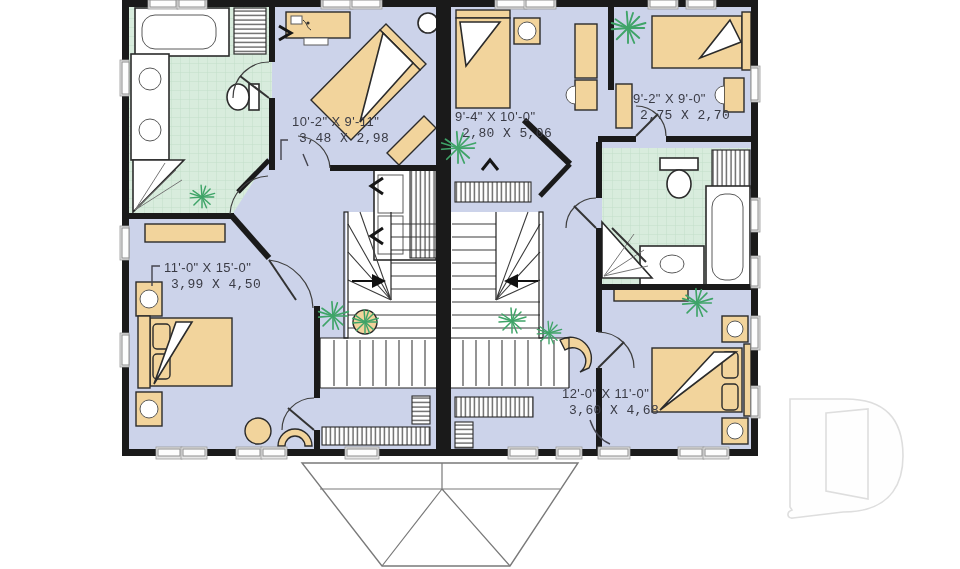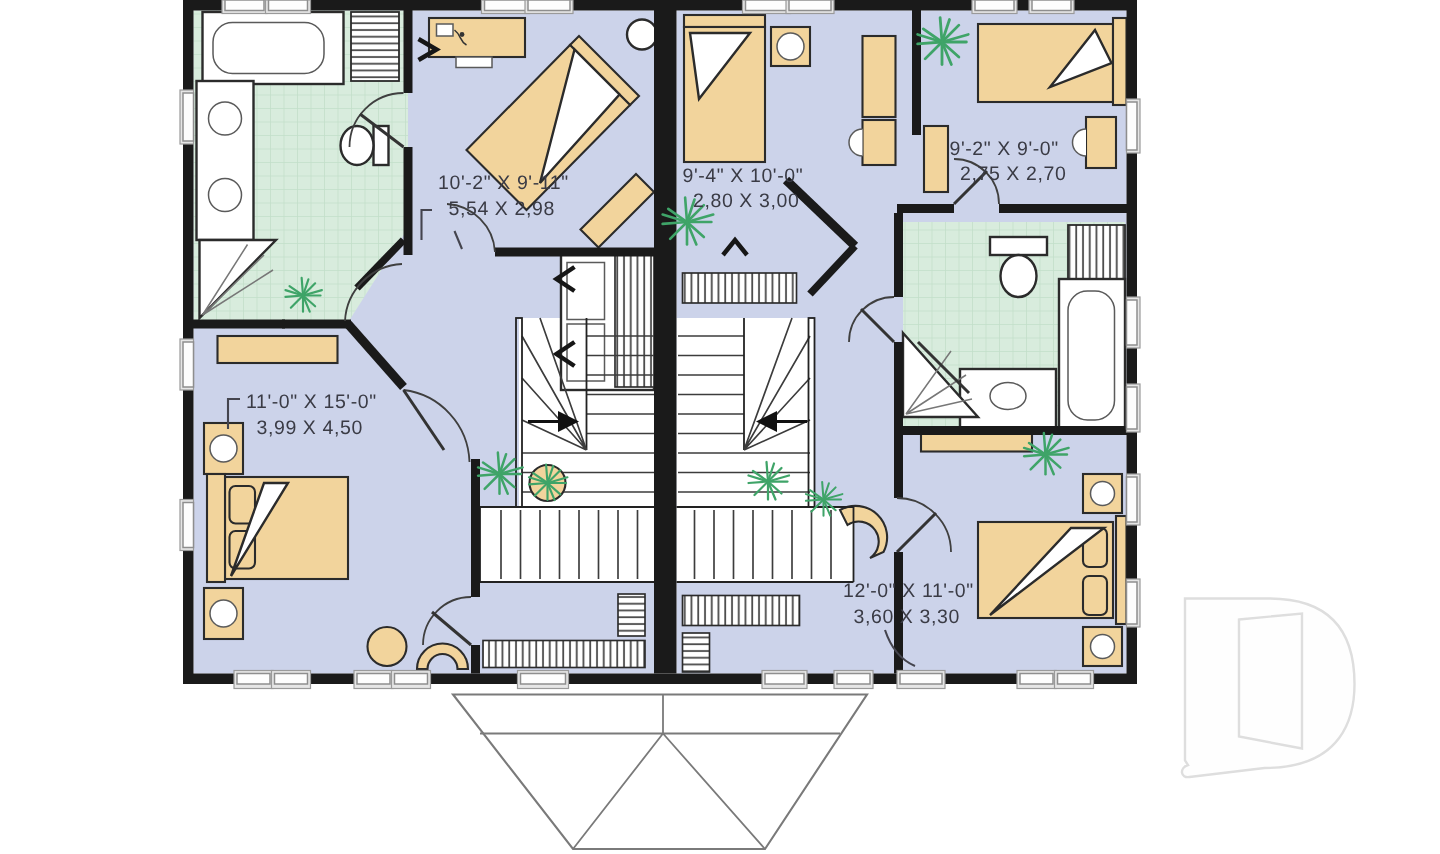--- a/index.html
+++ b/index.html
@@ -1,21 +1,21 @@
 <!DOCTYPE html>
 <html style="--wall: #1a1a1a; --bedroom-floor: #ccd3ea; --bathroom-tile: #d8ecdd; --tile-grid: #c2dfc9; --furniture: #f2d49c; --plant: #3fa468; --window: #fdfdfd; --label-text: #3a3b45; --watermark-stroke: #dedede;"><head>
 <meta charset="utf-8">
 <style>
   html,body{margin:0;padding:0;background:#fff;}
   .stage{position:relative;width:960px;height:569px;background:#fff;overflow:hidden;
          font-family:"Liberation Sans",sans-serif;}
   .stage svg{position:absolute;left:0;top:0;}
   .dim-label{position:absolute;font-size:13px;line-height:1.3;color:var(--label-text,#3a3b45);
              white-space:nowrap;letter-spacing:.4px;font-weight:500;}
-  .dim-label .metric{padding-left:7px;}
+  .dim-label .metric{padding-left:7px;font-family:Liberation Mono, monospace;}
   
   .floor{fill:var(--bedroom-floor,#ccd3ea);}
   .wall{fill:var(--wall,#1a1a1a);}
   .wline{stroke:var(--wall,#1a1a1a);fill:none;}
   .furn{fill:var(--furniture,#f2d49c);stroke:#2b2b2b;stroke-width:1.4;}
   .fix{fill:#fff;stroke:#2b2b2b;stroke-width:1.6;}
   .fixthin{fill:#fff;stroke:#5a5a5a;stroke-width:1;}
   .tread{stroke:#3c3c3c;stroke-width:1.1;fill:none;}
   .rail{fill:none;stroke:#222;stroke-width:1.2;}
   .arc{fill:none;stroke:#3f3f3f;stroke-width:1.2;}
@@ -350,31 +350,31 @@
   </g>
 
   <g>
     <path class="wm" d="M 790 399 L 846 399 C 899 399 903 437 903 456 C 903 477 896 512 843 512 L 793 518 C 787 519 786 512 792 510 L 790 507 L 790 399 Z"></path>
     <path class="wm" d="M 826 413 L 868 409 L 868 499 L 826 491 Z"></path>
   </g>
 </svg>
 
   <div class="dim-label" style="left:292px;top:114px">
     <div>10'-2" X 9'-11"</div>
-    <div class="metric">5,54 X 2,98</div>
+    <div class="metric">3,48 X 2,98</div>
   </div>
   <div class="dim-label" style="left:455px;top:109px">
     <div>9'-4" X 10'-0"</div>
-    <div class="metric">2,80 X 3,00</div>
+    <div class="metric">2,80 X 5,06</div>
   </div>
   <div class="dim-label" style="left:633px;top:91px">
     <div>9'-2" X 9'-0"</div>
     <div class="metric">2,75 X 2,70</div>
   </div>
   <div class="dim-label" style="left:164px;top:260px">
     <div>11'-0" X 15'-0"</div>
     <div class="metric">3,99 X 4,50</div>
   </div>
   <div class="dim-label" style="left:562px;top:386px">
     <div>12'-0" X 11'-0"</div>
-    <div class="metric">3,60 X 3,30</div>
+    <div class="metric">3,60 X 4,68</div>
   </div>
 </div>
 
 </body></html>

